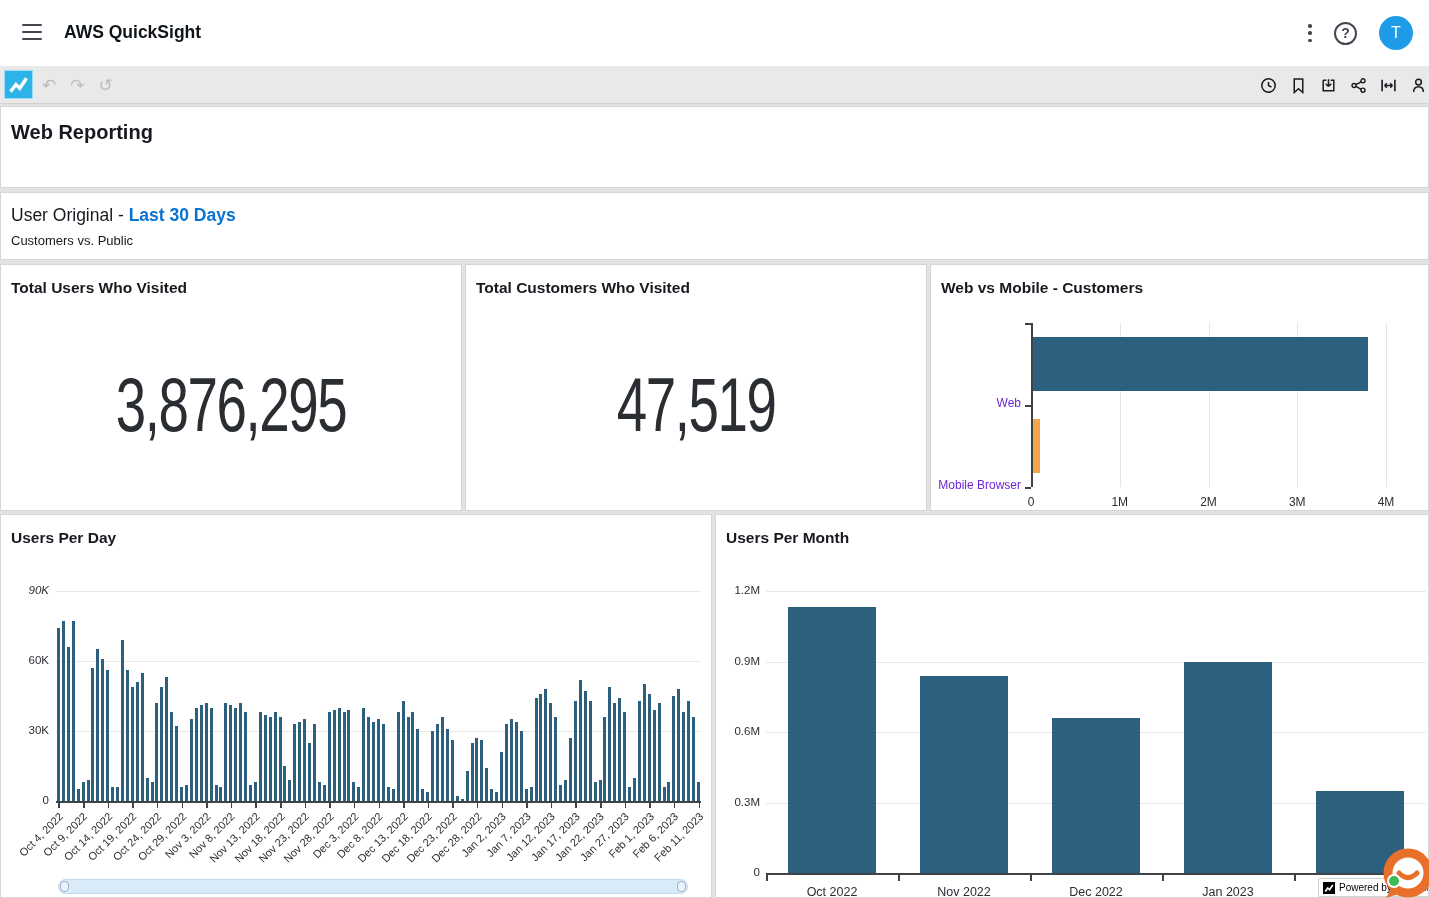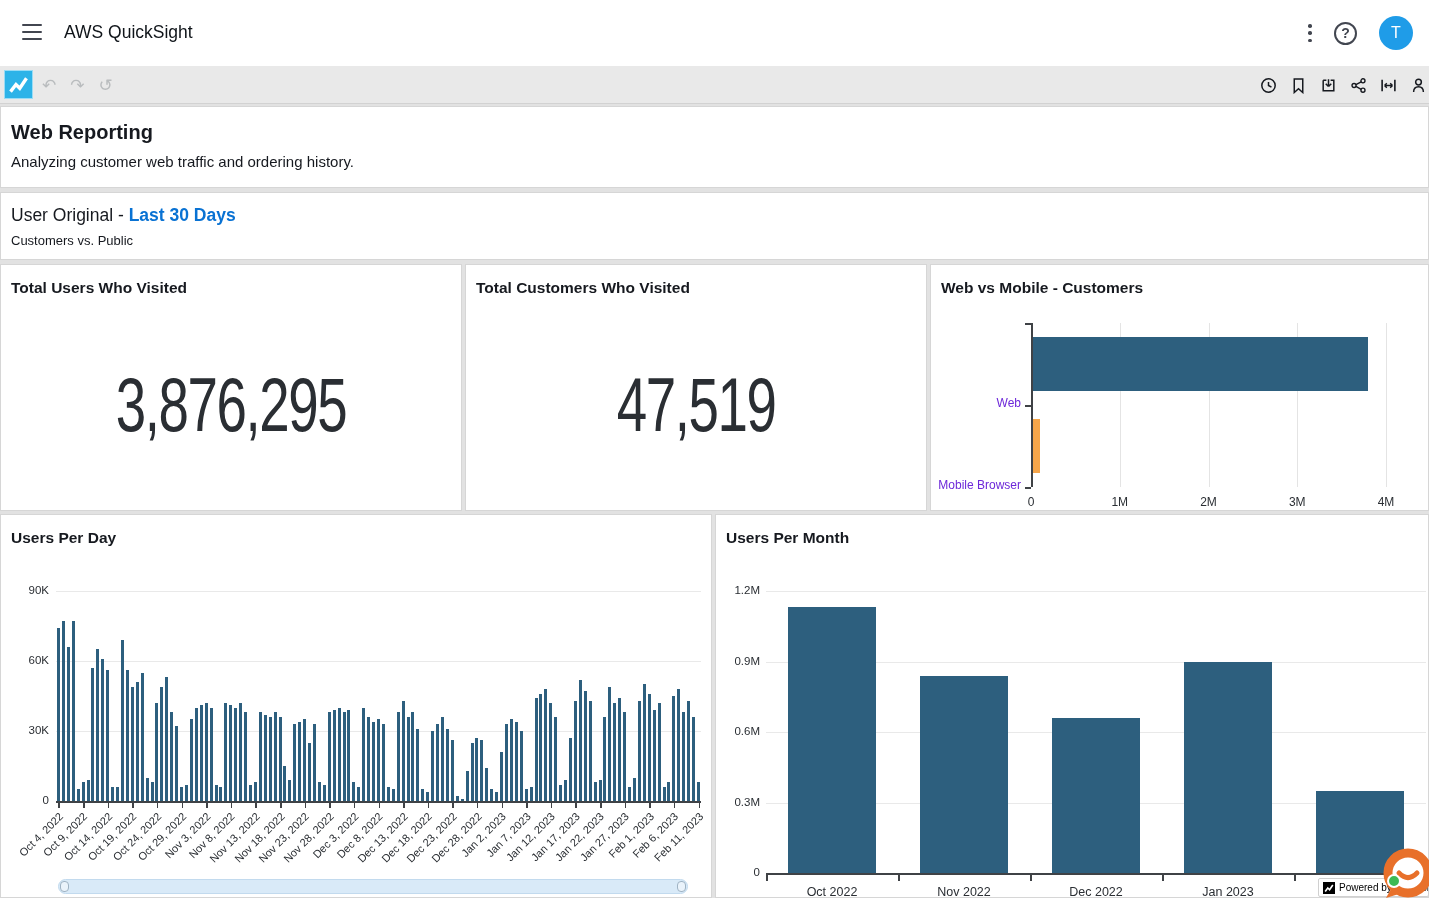--- a/index.html
+++ b/index.html
@@ -5,21 +5,21 @@
   * { box-sizing: border-box; margin: 0; padding: 0; }
   html,body { background:#fff; }
   body { font-family: "Liberation Sans", sans-serif; color:#16191f; }
 
   .screen { position:relative; width:1429px; height:898px; background:#fff; overflow:hidden; }
 
   
   .topbar { position:absolute; left:0; top:0; width:1429px; height:66px; background:#fff; display:flex; align-items:center; }
   .hamburger { position:absolute; left:22px; top:24px; width:20px; height:16px; display:flex; flex-direction:column; justify-content:space-between; cursor:pointer; }
   .hamburger i { display:block; height:2px; background:#424650; border-radius:1px; }
-  .app-title { position:absolute; left:64px; top:22px; font-size:17.5px; font-weight:400; color:#0f1419; }
+  .app-title { position:absolute; left:64px; top:22px; font-size:17.5px; font-weight:700; color:#0f1419; }
   .topbar-right { position:absolute; right:16px; top:0; height:66px; display:flex; align-items:center; gap:22px; }
   .kebab { width:4px; height:18px; display:flex; flex-direction:column; justify-content:space-between; cursor:pointer; }
   .kebab i { width:3.5px; height:3.5px; border-radius:50%; background:#424650; }
   .help-ic { width:23px; height:23px; border:2px solid #424650; border-radius:50%; display:flex; align-items:center; justify-content:center; font-size:14px; font-weight:700; color:#424650; cursor:pointer; }
   .avatar { width:34px; height:34px; border-radius:50%; background:#1f9ce8; color:#fff; display:flex; align-items:center; justify-content:center; font-size:16px; font-weight:500; cursor:pointer; }
 
   
   .toolbar { position:absolute; left:0; top:66px; width:1429px; height:38px; background:#e9e9e9; border-bottom:1px solid #d2d2d2; }
   .qs-logo { position:absolute; left:4px; top:4px; width:29px; height:29px; background:#2db3e8; border:1px solid #9adcf5; display:flex; align-items:center; justify-content:center; cursor:pointer; }
   .history-btns { position:absolute; left:42px; top:0; height:38px; display:flex; align-items:center; gap:14px; }
@@ -140,21 +140,20 @@
         <circle cx="8" cy="4.8" r="2.7" fill="none" stroke="#16191f" stroke-width="1.4"></circle>
         <path d="M3.4 14.2 c0 -3.4 2.1 -5 4.6 -5 s4.6 1.6 4.6 5" fill="none" stroke="#16191f" stroke-width="1.4"></path>
       </svg>
     </div>
   </div>
 
   <div class="content-bg"></div>
 
   <section class="card header-card">
     <div class="dash-title">Web Reporting</div>
-    <div class="dash-sub">Analyzing customer web traffic and ordering history.</div>
   </section>
 
   <section class="card section-card">
     <div class="sec-title"><span>User Original - </span><span class="sec-link">Last 30 Days</span></div>
     <div class="sec-sub">Customers vs. Public</div>
   </section>
 
   <section class="card kpi-card-0">
     <div class="chart-title">Total Users Who Visited</div>
     <div class="kpi-value"><span>3,876,295</span></div>
@@ -184,21 +183,21 @@
         <div class="cat-label" style="left: 0px; top: 91px; width: 90px;">Web</div>
         <div class="bar-h" style="left: 102px; top: 154px; width: 7.1px; height: 54px; background: rgb(245, 165, 74);"></div>
         <div class="cat-label" style="left: 0px; top: 173px; width: 90px;">Mobile Browser</div>
       </div>
   </section>
 
   <section class="card daily-card">
     <div class="chart-title">Users Per Day</div>
     <div id="daily-plot" style="position:absolute;left:0;top:0;width:712px;height:384px;">
         <div class="gridline-h" style="left: 55px; top: 76px; width: 645px;"></div>
-        <div class="ytick" style="left: 8px; top: 69px; width: 40px;">90K</div>
+        <div class="ytick" style="left: 8px; top: 69px; width: 40px; font-style: italic;">90K</div>
         <div class="gridline-h" style="left: 55px; top: 146px; width: 645px;"></div>
         <div class="ytick" style="left: 8px; top: 139px; width: 40px;">60K</div>
         <div class="gridline-h" style="left: 55px; top: 216px; width: 645px;"></div>
         <div class="ytick" style="left: 8px; top: 209px; width: 40px;">30K</div>
         <div class="ytick" style="left: 8px; top: 279px; width: 40px;">0</div>
         <div class="axis-h" style="left: 55px; top: 286px; width: 645px;"></div>
         <div class="bar-v" style="left: 55.9618px; top: 113.333px; width: 3px; height: 172.667px; background: rgb(45, 95, 126); bottom: auto;"></div>
         <div class="bar-v" style="left: 60.8855px; top: 106.333px; width: 3px; height: 179.667px; background: rgb(45, 95, 126); bottom: auto;"></div>
         <div class="bar-v" style="left: 65.8092px; top: 132px; width: 3px; height: 154px; background: rgb(45, 95, 126); bottom: auto;"></div>
         <div class="bar-v" style="left: 70.7328px; top: 106.333px; width: 3px; height: 179.667px; background: rgb(45, 95, 126); bottom: auto;"></div>

